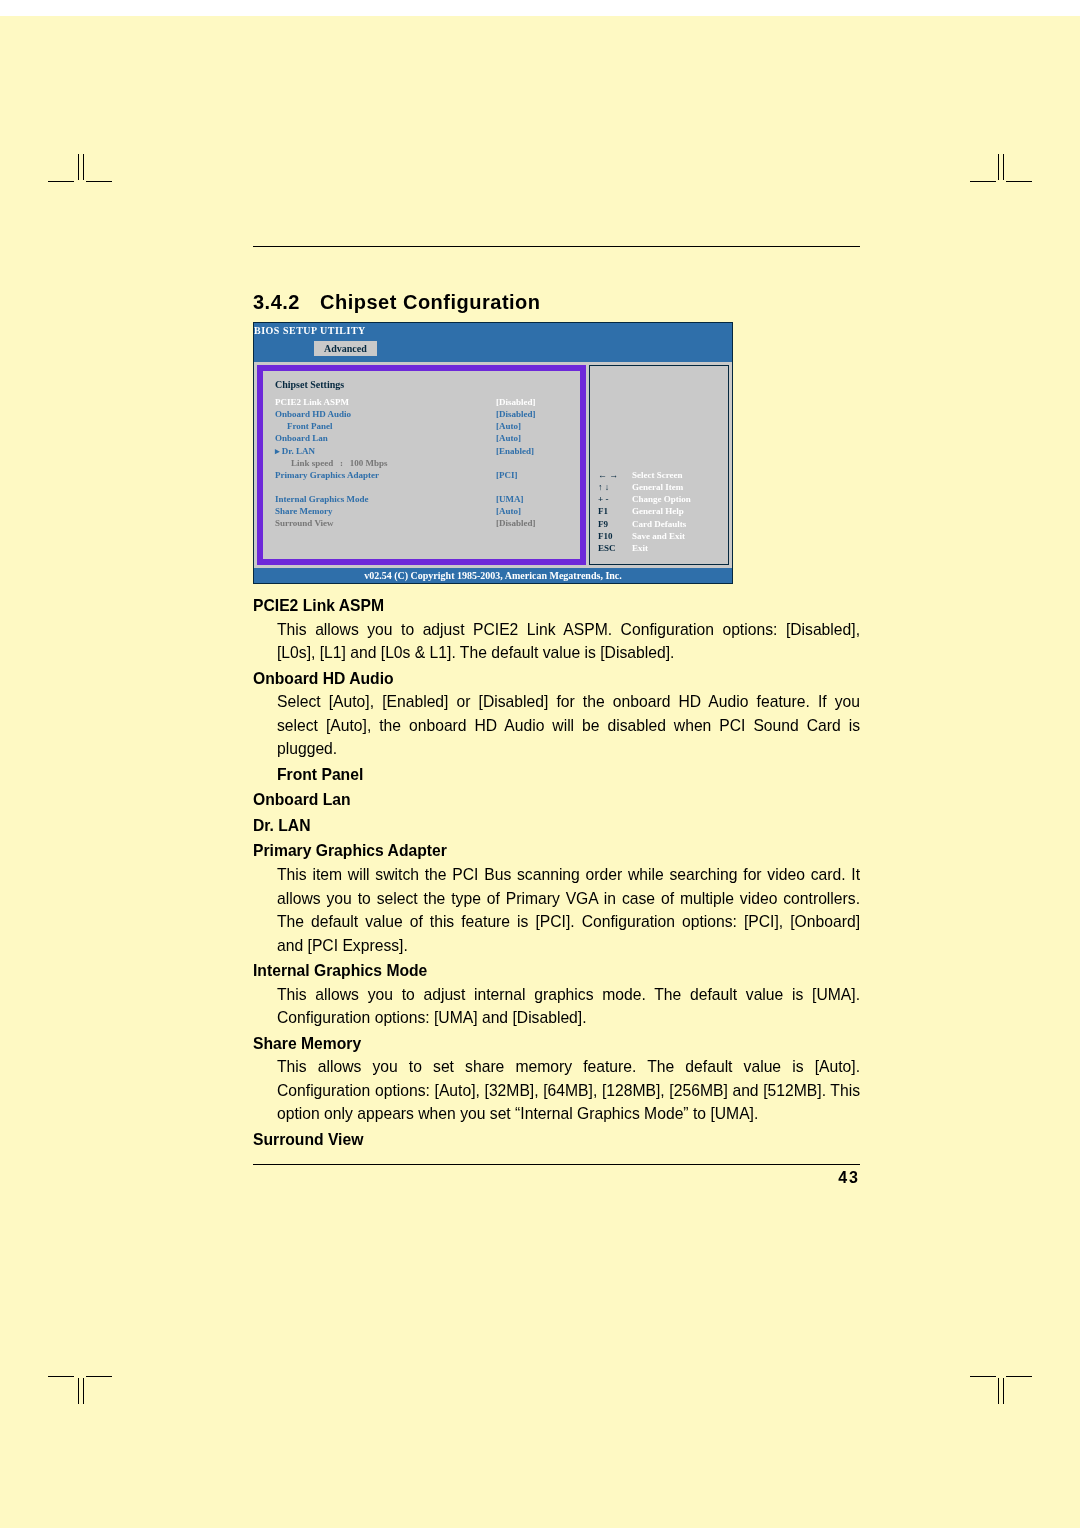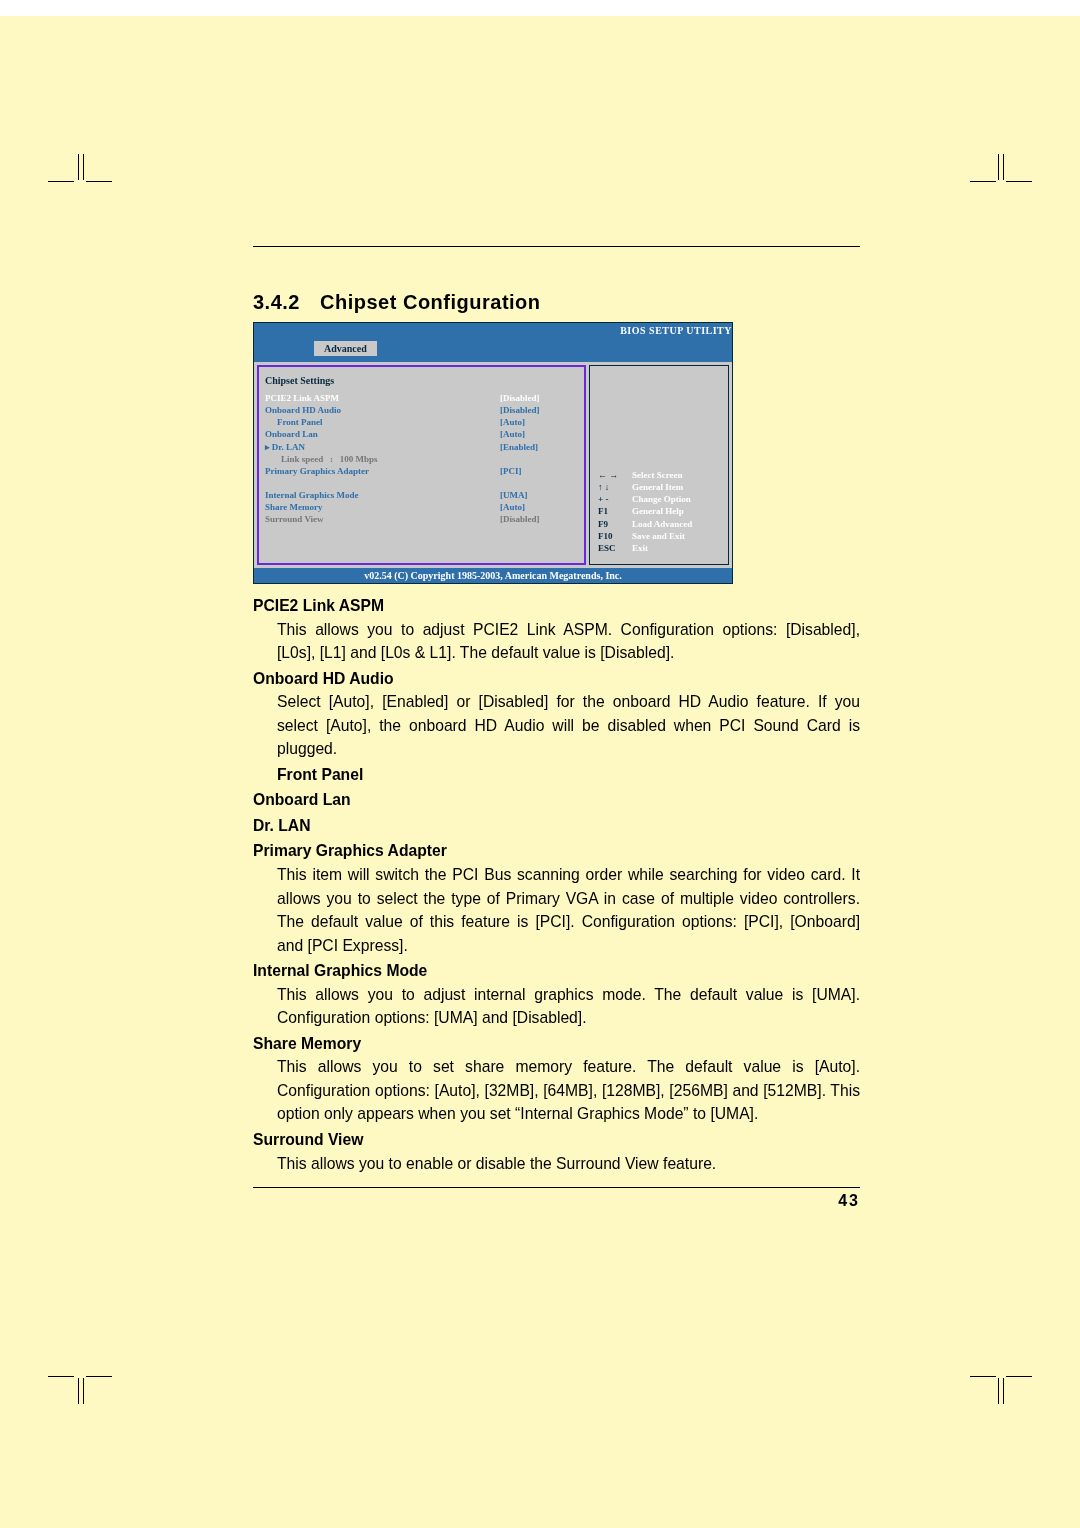--- a/index.html
+++ b/index.html
@@ -51,21 +51,21 @@
   .bios-box {
     width: 480px;
     margin: 6px 0 10px 0;
     font-family: "Times New Roman", Times, serif;
     border: 1px solid #05283f;
     box-sizing: border-box;
   }
   .bios-header {
     background: #2f6faa;
     color: #fff;
-    text-align: right;
+    text-align: left;
     font-size: 10px;
     font-weight: bold;
     padding: 2px 0;
     letter-spacing: 0.5px;
   }
   .bios-tabs {
     background: #2f6faa;
     padding: 0 0 8px 60px;
     height: 16px;
   }
@@ -76,23 +76,23 @@
     font-size: 10px;
     font-weight: bold;
     padding: 2px 10px 2px 10px;
   }
   .bios-body {
     display: flex;
     background: #c9c9c9;
   }
   .bios-left {
     flex: 1;
-    border: 2px solid #6d28d9;
+    border: 6px solid #6d28d9;
     margin: 3px;
-    padding: 8px 6px 22px 6px;
+    padding: 8px 6px 22px 12px;
     min-height: 200px;
     box-sizing: border-box;
   }
   .bios-left-title {
     color: #05283f;
     font-size: 10px;
     font-weight: bold;
     margin-bottom: 6px;
   }
   .bios-row {
@@ -252,21 +252,21 @@
               <div class="help-row">
                 <span class="help-key">+ -</span>
                 <span class="help-txt">Change Option</span>
               </div>
               <div class="help-row">
                 <span class="help-key">F1</span>
                 <span class="help-txt">General Help</span>
               </div>
               <div class="help-row">
                 <span class="help-key">F9</span>
-                <span class="help-txt">Load Advanced</span>
+                <span class="help-txt">Card Defaults</span>
               </div>
               <div class="help-row">
                 <span class="help-key">F10</span>
                 <span class="help-txt">Save and Exit</span>
               </div>
               <div class="help-row">
                 <span class="help-key">ESC</span>
                 <span class="help-txt">Exit</span>
               </div>
             </div>
@@ -283,19 +283,18 @@
       <div class="h2">Front Panel</div>
       <div class="h">Onboard Lan</div>
       <div class="h">Dr. LAN</div>
       <div class="h">Primary Graphics Adapter</div>
       <div class="p">This item will switch the PCI Bus scanning order while searching for video card. It allows you to select the type of Primary VGA in case of multiple video controllers. The default value of this feature is [PCI]. Configuration options: [PCI], [Onboard] and [PCI Express].</div>
       <div class="h">Internal Graphics Mode</div>
       <div class="p">This allows you to adjust internal graphics mode. The default value is [UMA]. Configuration options: [UMA] and [Disabled].</div>
       <div class="h">Share Memory</div>
       <div class="p">This allows you to set share memory feature. The default value is [Auto]. Configuration options: [Auto], [32MB], [64MB], [128MB], [256MB] and [512MB]. This option only appears when you set “Internal Graphics Mode” to [UMA].</div>
       <div class="h">Surround View</div>
-      <div class="p">This allows you to enable or disable the Surround View feature.</div>
     </div>
 
     <hr class="bottom-rule">
     <div class="page-num">43</div>
   </div>
 </div>
 
 </body></html>

